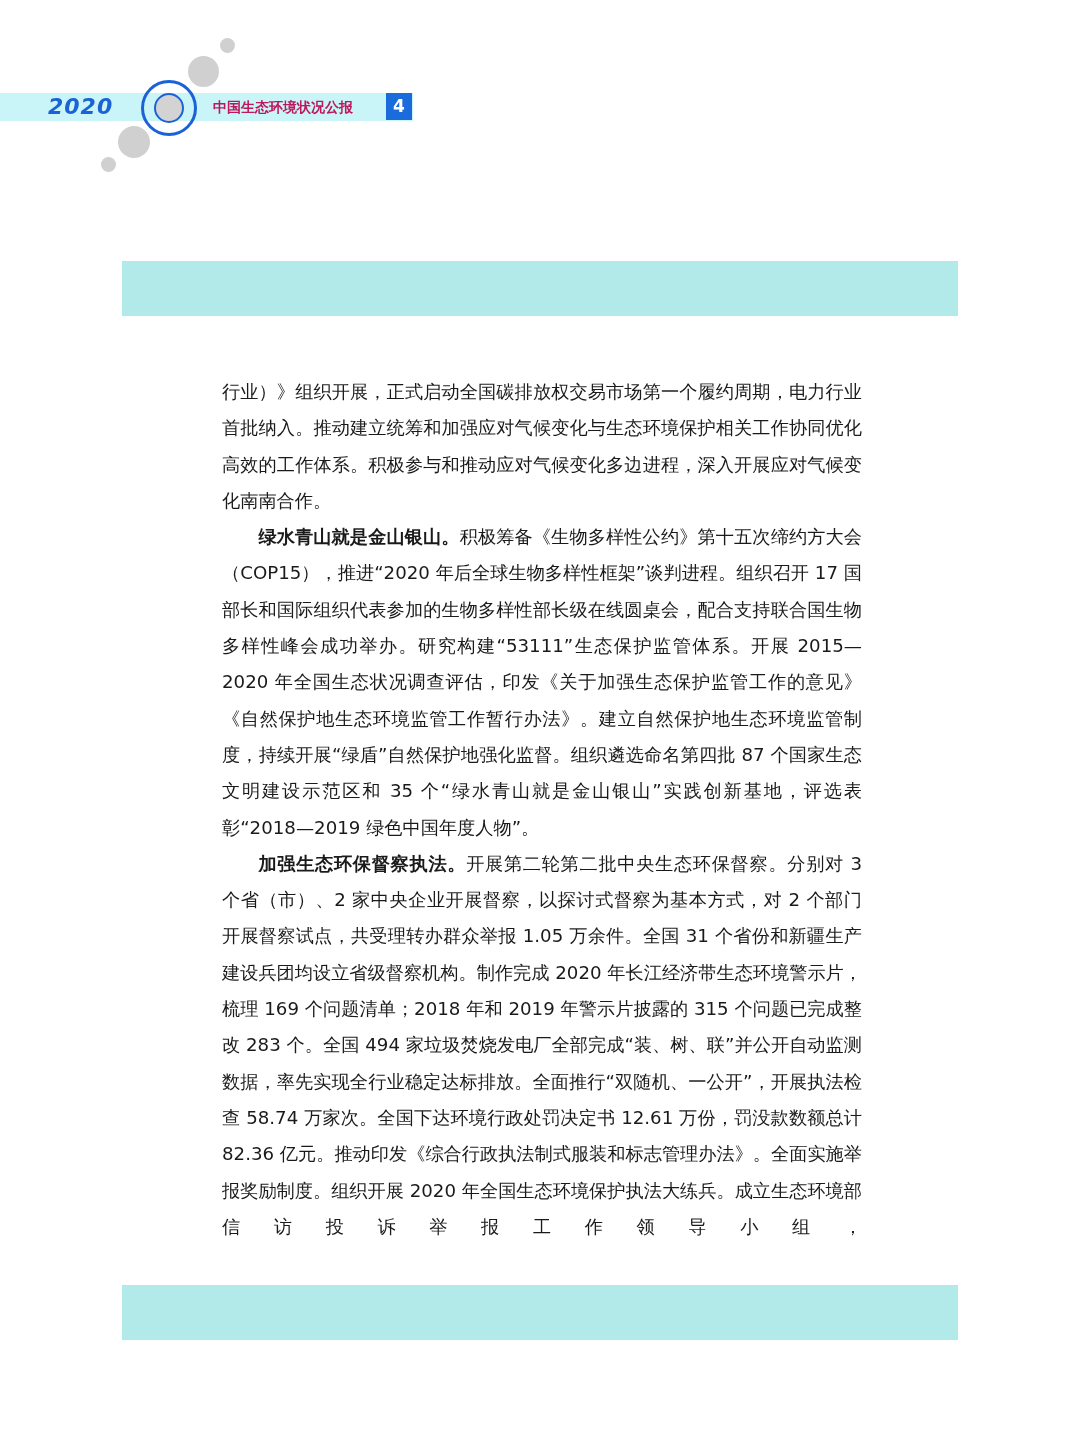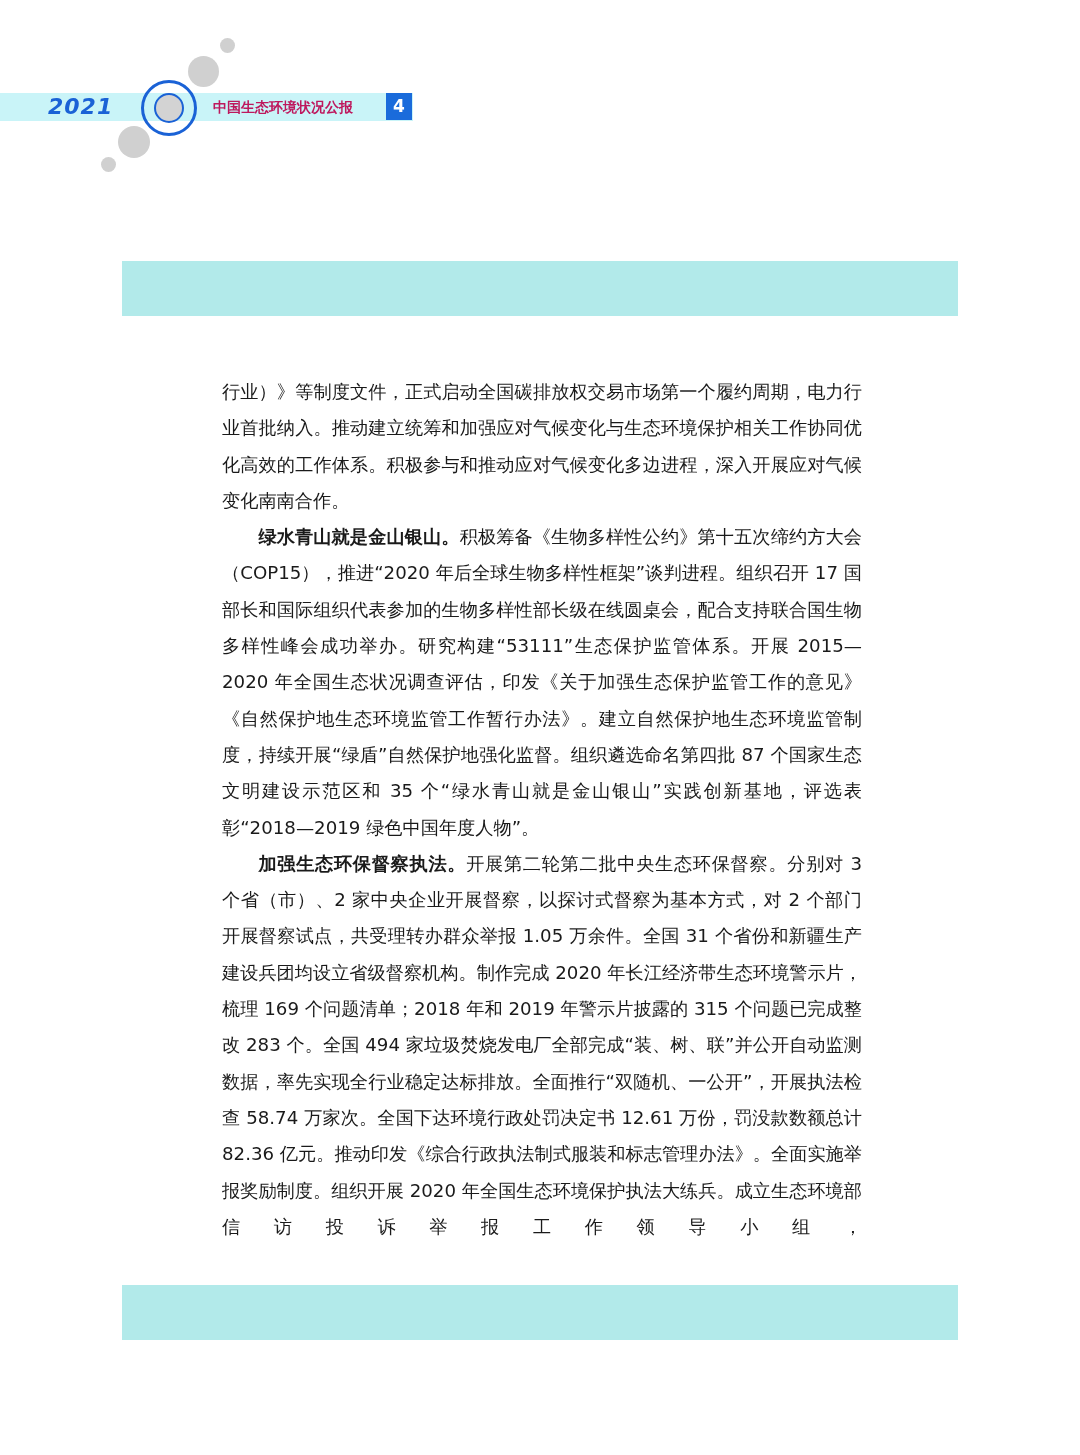--- a/index.html
+++ b/index.html
@@ -53,32 +53,32 @@
   .content strong { font-weight: bold; }
 </style>
 </head>
 <body>
 
 <div class="header-band"></div>
 <div class="dot" style="left:220px;top:38px;width:15px;height:15px;"></div>
 <div class="dot" style="left:188px;top:56px;width:31px;height:31px;"></div>
 <div class="dot" style="left:118px;top:126px;width:32px;height:32px;"></div>
 <div class="dot" style="left:101px;top:157px;width:15px;height:15px;"></div>
-<div class="year">2021</div>
+<div class="year">2020</div>
 <div class="ring-outer"></div>
 <div class="ring-inner"></div>
 <div class="pub-title">中国生态环境状况公报</div>
 <div class="page-num">4</div>
 
 <div class="bar top"></div>
 <div class="bar bottom"></div>
 
 <div class="content">
   <p class="last-line-left">
-    <span>行业）》等制度文件，正式启动全国碳排放权交易市场第一个履约周期，电力行业首批纳入。推动建立统筹和加强应对气候变化与生态环境保护相关工作协同优化高效的工作体系。积极参与和推动应对气候变化多边进程，深入开展应对气候变化南南合作。</span>
+    <span>行业）》组织开展，正式启动全国碳排放权交易市场第一个履约周期，电力行业首批纳入。推动建立统筹和加强应对气候变化与生态环境保护相关工作协同优化高效的工作体系。积极参与和推动应对气候变化多边进程，深入开展应对气候变化南南合作。</span>
   </p>
   <p class="indent last-line-left">
     <strong>绿水青山就是金山银山。</strong><span>积极筹备《生物多样性公约》第十五次缔约方大会（COP15），推进“2020 年后全球生物多样性框架”谈判进程。组织召开 17 国部长和国际组织代表参加的生物多样性部长级在线圆桌会，配合支持联合国生物多样性峰会成功举办。研究构建“53111”生态保护监管体系。开展 2015—2020 年全国生态状况调查评估，印发《关于加强生态保护监管工作的意见》《自然保护地生态环境监管工作暂行办法》。建立自然保护地生态环境监管制度，持续开展“绿盾”自然保护地强化监督。组织遴选命名第四批 87 个国家生态文明建设示范区和 35 个“绿水青山就是金山银山”实践创新基地，评选表彰“2018—2019 绿色中国年度人物”。</span>
   </p>
   <p class="indent">
     <strong>加强生态环保督察执法。</strong><span>开展第二轮第二批中央生态环保督察。分别对 3 个省（市）、2 家中央企业开展督察，以探讨式督察为基本方式，对 2 个部门开展督察试点，共受理转办群众举报 1.05 万余件。全国 31 个省份和新疆生产建设兵团均设立省级督察机构。制作完成 2020 年长江经济带生态环境警示片，梳理 169 个问题清单；2018 年和 2019 年警示片披露的 315 个问题已完成整改 283 个。全国 494 家垃圾焚烧发电厂全部完成“装、树、联”并公开自动监测数据，率先实现全行业稳定达标排放。全面推行“双随机、一公开”，开展执法检查 58.74 万家次。全国下达环境行政处罚决定书 12.61 万份，罚没款数额总计 82.36 亿元。推动印发《综合行政执法制式服装和标志管理办法》。全面实施举报奖励制度。组织开展 2020 年全国生态环境保护执法大练兵。成立生态环境部信访投诉举报工作领导小组，</span>
   </p>
 </div>
 
 </body></html>

